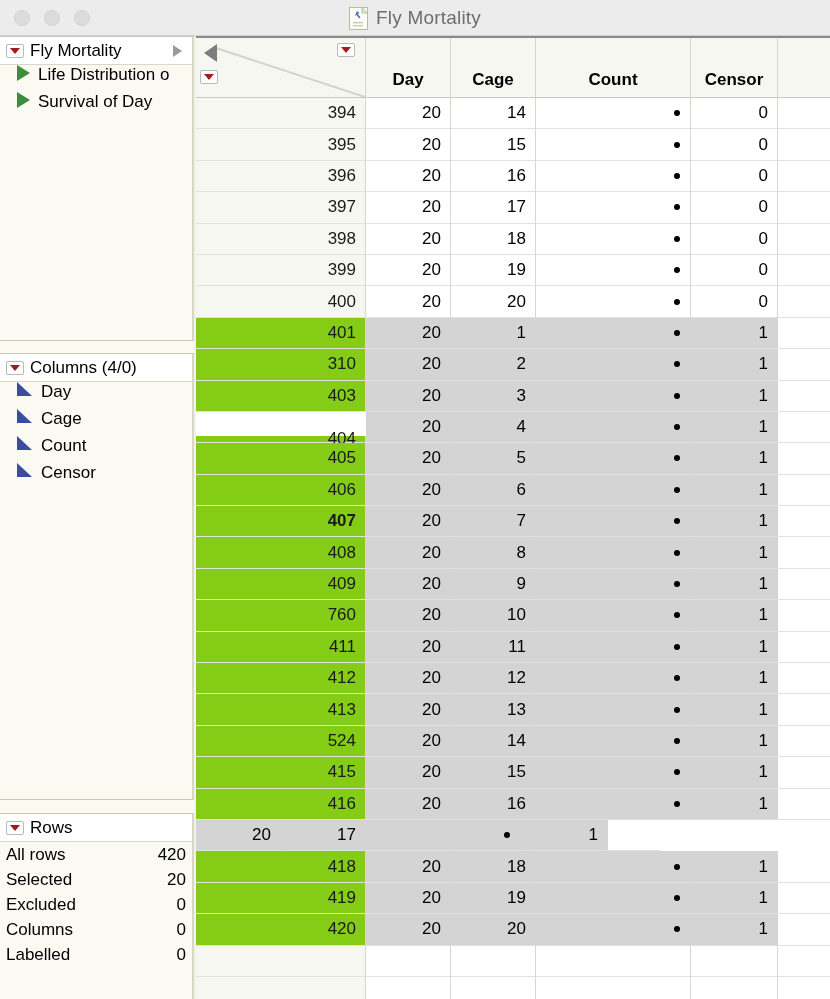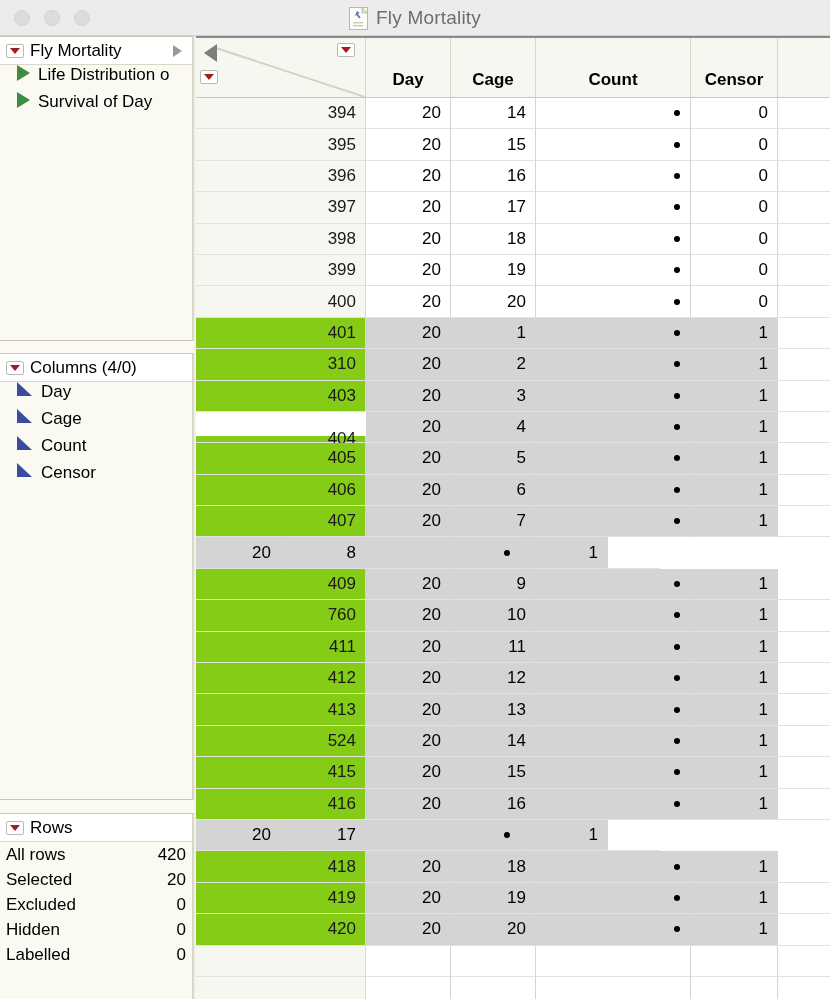--- a/index.html
+++ b/index.html
@@ -357,21 +357,21 @@
       </div>
       <div class="stat-row">
         <span class="sk">Selected</span>
         <span class="sv">20</span>
       </div>
       <div class="stat-row">
         <span class="sk">Excluded</span>
         <span class="sv">0</span>
       </div>
       <div class="stat-row">
-        <span class="sk">Hidden</span>
+        <span class="sk">Columns</span>
         <span class="sv">0</span>
       </div>
       <div class="stat-row">
         <span class="sk">Labelled</span>
         <span class="sv">0</span>
       </div>
     </div>
   </div>
 
   <div class="table-area">
@@ -522,30 +522,31 @@
           <div class="cell rownum" style="width: 170px;">406</div>
           <div class="cell data" style="width: 85px;">20</div>
           <div class="cell data" style="width: 85px;">6</div>
           <div class="cell data" style="width: 155px;">
             <span class="dot"></span>
           </div>
           <div class="cell data" style="width: 87px;">1</div>
           <div class="cell filler" style="width: 52px;"></div>
         </div>
         <div class="trow selected">
-          <div class="cell rownum" style="width: 170px;">407</div>
+          <div class="cell rownum" style="width: 170px; font-weight: bold;">407</div>
           <div class="cell data" style="width: 85px;">20</div>
           <div class="cell data" style="width: 85px;">7</div>
           <div class="cell data" style="width: 155px;">
             <span class="dot"></span>
           </div>
           <div class="cell data" style="width: 87px;">1</div>
           <div class="cell filler" style="width: 52px;"></div>
         </div>
         <div class="trow selected">
+          <div class="cell rownum" style="width: 170px;">408</div>
           <div class="cell data" style="width: 85px;">20</div>
           <div class="cell data" style="width: 85px;">8</div>
           <div class="cell data" style="width: 155px;">
             <span class="dot"></span>
           </div>
           <div class="cell data" style="width: 87px;">1</div>
           <div class="cell filler" style="width: 52px;"></div>
         </div>
         <div class="trow selected">
           <div class="cell rownum" style="width: 170px;">409</div>

